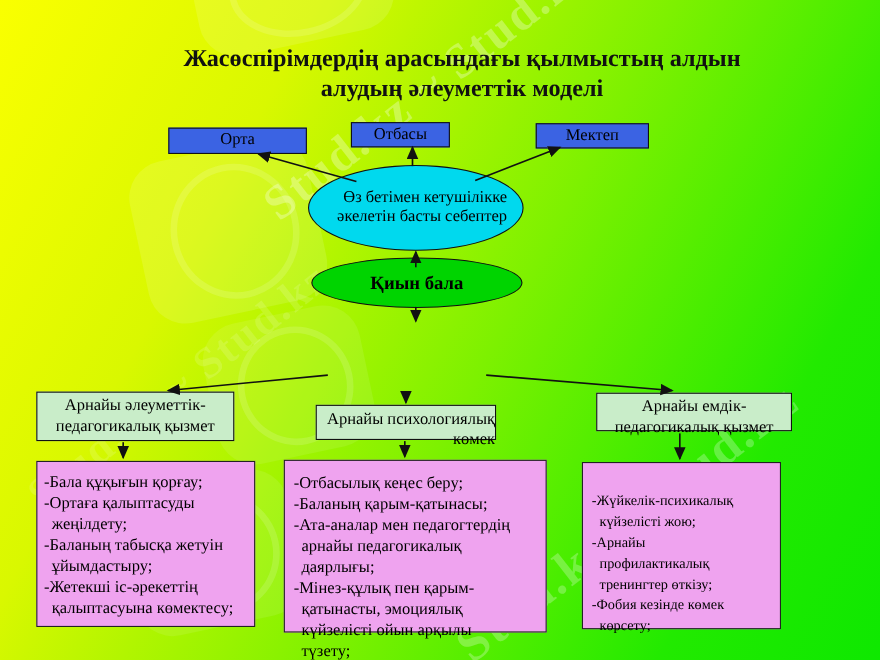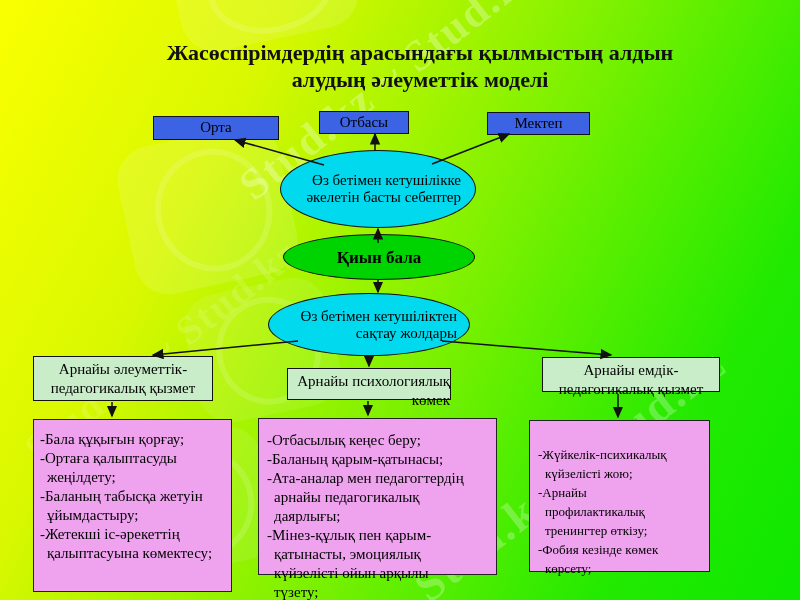--- a/index.html
+++ b/index.html
@@ -106,27 +106,26 @@
   <div class="wm" style="left:30px;top:430px;font-size:40px;color:rgba(255,255,255,0.14);">Stud.kz ~ Stud.kz</div>
 
   <div class="abs title">Жасөспірімдердің арасындағы қылмыстың алдын алудың әлеуметтік моделі</div>
 
   <div class="abs factor" style="left:153px;top:116px;width:124px;height:22px;">Орта</div>
   <div class="abs factor" style="left:319px;top:111px;width:88px;height:21px;">Отбасы</div>
   <div class="abs factor" style="left:487px;top:112px;width:101px;height:21px;">Мектеп</div>
 
   <div class="abs ellipse cyan" style="left:280px;top:150px;width:196px;height:78px;padding:0 14px;box-sizing:border-box;">Өз бетімен кетушілікке әкелетін басты себептер</div>
   <div class="abs ellipse green" style="left:283px;top:234px;width:190px;height:44px;">Қиын бала</div>
-  <div class="abs ellipse cyan" style="left:268px;top:293px;width:202px;height:63px;padding:0 12px;box-sizing:border-box;">Өз бетімен кетушіліктен сақтау жолдары</div>
 
   <div class="abs service" style="left:33px;top:356px;width:180px;height:45px;">Арнайы әлеуметтік-педагогикалық қызмет</div>
   <div class="abs service" style="left:287px;top:368px;width:164px;height:32px;text-align:right;">Арнайы психологиялық көмек</div>
   <div class="abs service" style="left:530px;top:357px;width:178px;height:35px;margin-left:12px;">Арнайы емдік-педагогикалық қызмет</div>
 
-  <div class="abs detail" style="left:33px;top:419px;width:199px;height:173px;padding:10px 5px 0 6px;">
+  <div class="abs detail" style="left:33px;top:419px;width:199px;height:151px;padding:10px 5px 0 6px;">
     <div class="li">-Бала құқығын қорғау;</div>
     <div class="li">-Ортаға қалыптасуды жеңілдету;</div>
     <div class="li">-Баланың табысқа жетуін ұйымдастыру;</div>
     <div class="li">-Жетекші іс-әрекеттің қалыптасуына көмектесу;</div>
   </div>
   <div class="abs detail" style="left:258px;top:418px;width:239px;height:157px;padding:12px 20px 0 8px;">
     <div class="li">-Отбасылық кеңес беру;</div>
     <div class="li">-Баланың қарым-қатынасы;</div>
     <div class="li">-Ата-аналар мен педагогтердің арнайы педагогикалық даярлығы;</div>
     <div class="li">-Мінез-құлық пен қарым-қатынасты, эмоциялық күйзелісті ойын арқылы түзету;</div>

